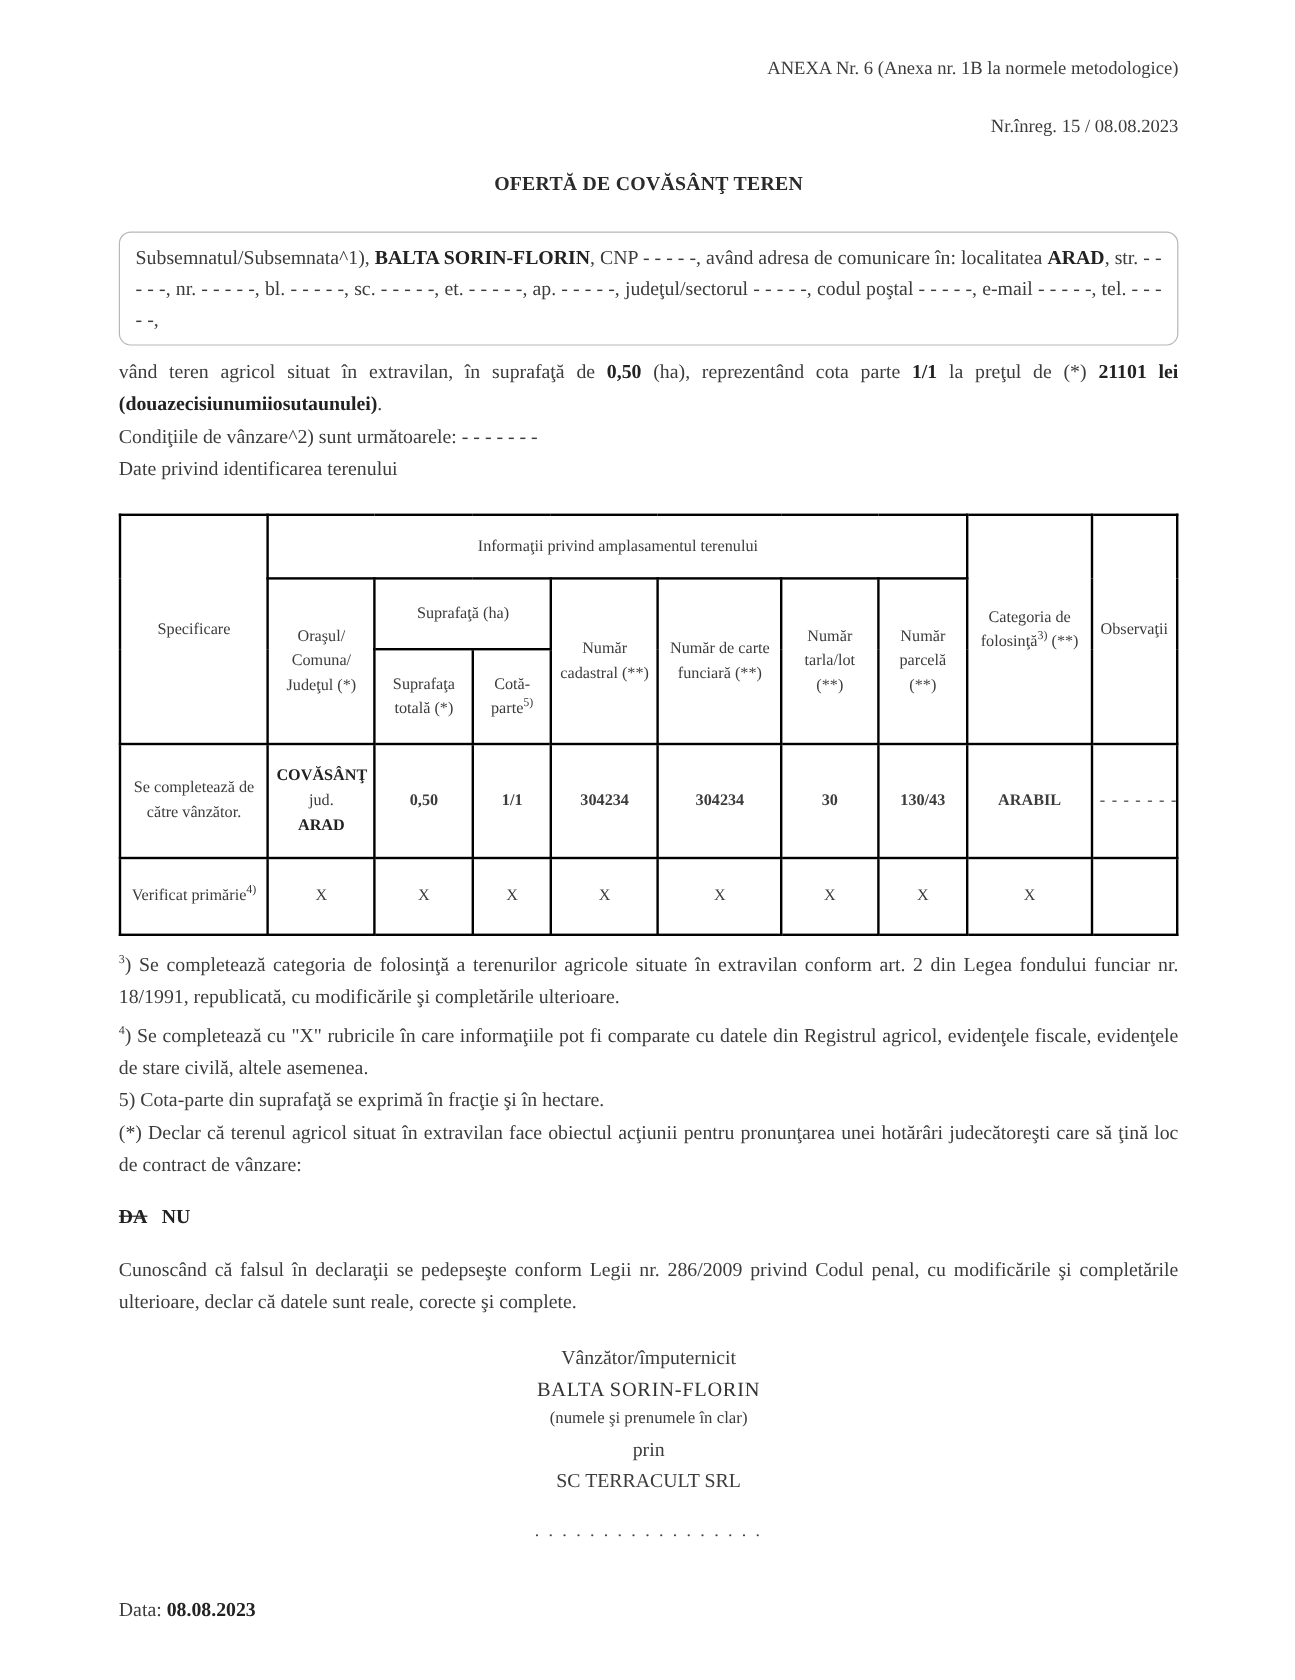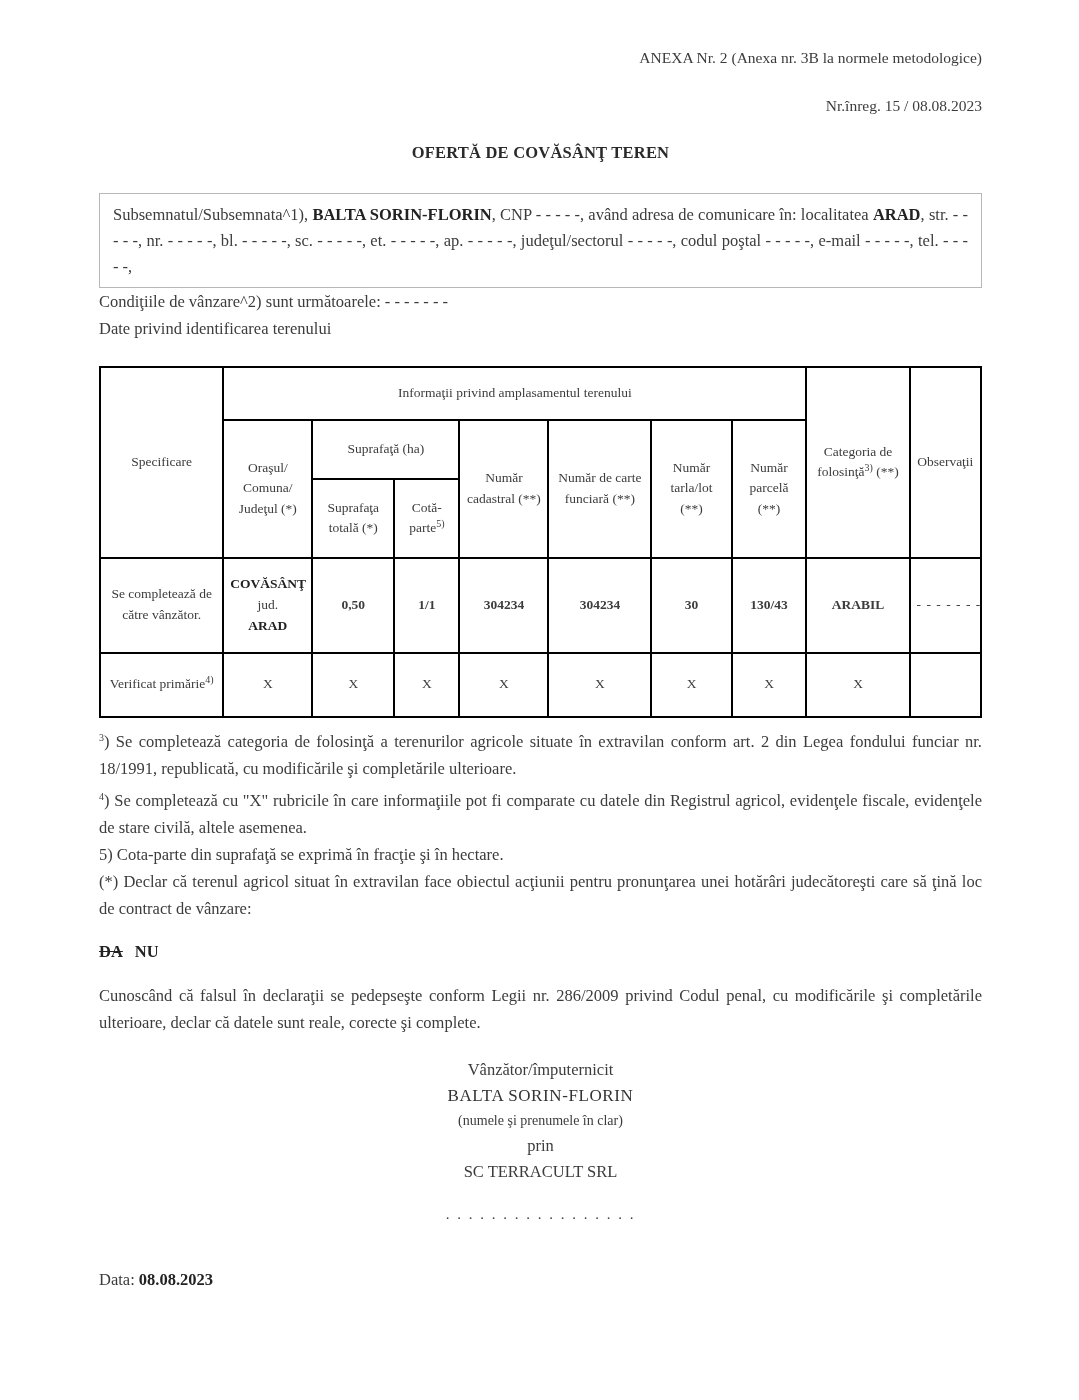--- a/index.html
+++ b/index.html
@@ -7,21 +7,21 @@
     width:1079px;height:1400px;background:#ffffff;overflow:hidden;
     font-family:"Liberation Serif","DejaVu Serif",serif;
     color:#3c3c3c;
     -webkit-font-smoothing:antialiased;
   }
   .page{padding:48px 97px 0 99px;}
   .right{text-align:right;font-size:15.5px;line-height:20px;}
   .reg-line{margin-top:28px;}
   .doc-title{margin-top:27px;text-align:center;font-size:16.5px;font-weight:bold;color:#2a2a2a;letter-spacing:.2px;}
   .intro-box{
-    margin-top:30px;border:1px solid #b7b7b7;border-radius:0;
+    margin-top:30px;border:1px solid #b7b7b7;border-radius:10px;
     padding:8px 13px 7px 13px;font-size:16.5px;line-height:26px;text-align:justify;
   }
   b{color:#222222;}
   .para{margin-top:8px;font-size:16.5px;line-height:27px;text-align:justify;}
   .line{font-size:16.5px;line-height:27px;}
   
   table.land{
     margin-top:24px;width:883px;border-collapse:collapse;table-layout:fixed;
   }
   table.land td{
@@ -51,29 +51,32 @@
   .sig-name{font-size:17px;letter-spacing:.6px;color:#333333;}
   .sig-note{font-size:14px;line-height:24px;text-align:center;}
   .dots{margin-top:21px;text-align:center;font-size:15px;letter-spacing:2px;color:#444444;}
   .data-line{margin-top:47px;font-size:16.5px;}
 </style>
 </head>
 <body>
 
 <div class="page">
 
-  <div class="right">ANEXA Nr. 2 (Anexa nr. 3B la normele metodologice)</div>
+  <div class="right">ANEXA Nr. 6 (Anexa nr. 1B la normele metodologice)</div>
   <div class="right reg-line">Nr.înreg. 15 / 08.08.2023</div>
 
   <div class="doc-title">OFERTĂ DE COVĂSÂNŢ TEREN</div>
 
   <div class="intro-box">
     <span>Subsemnatul/Subsemnata^1), </span><b>BALTA SORIN-FLORIN</b><span>, CNP - - - - -, având adresa de comunicare în: localitatea </span><b>ARAD</b><span>, str. - - - - -, nr. - - - - -, bl. - - - - -, sc. - - - - -, et. - - - - -, ap. - - - - -, judeţul/sectorul - - - - -, codul poştal - - - - -, e-mail - - - - -, tel. - - - - -,</span>
   </div>
 
+  <div class="para">
+    <span>vând teren agricol situat în extravilan, în suprafaţă de </span><b>0,50</b><span> (ha), reprezentând cota parte </span><b>1/1</b><span> la preţul de (*) </span><b>21101 lei</b> <b>(douazecisiunumiiosutaunulei)</b><span>.</span>
+  </div>
   <div class="line">Condiţiile de vânzare^2) sunt următoarele: - - - - - - -</div>
   <div class="line">Date privind identificarea terenului</div>
 
   <table class="land">
     <colgroup>
       <col style="width:14.0%">
         <col style="width:10.1%">
         <col style="width:9.3%">
         <col style="width:7.4%">
       <col style="width:10.1%">

